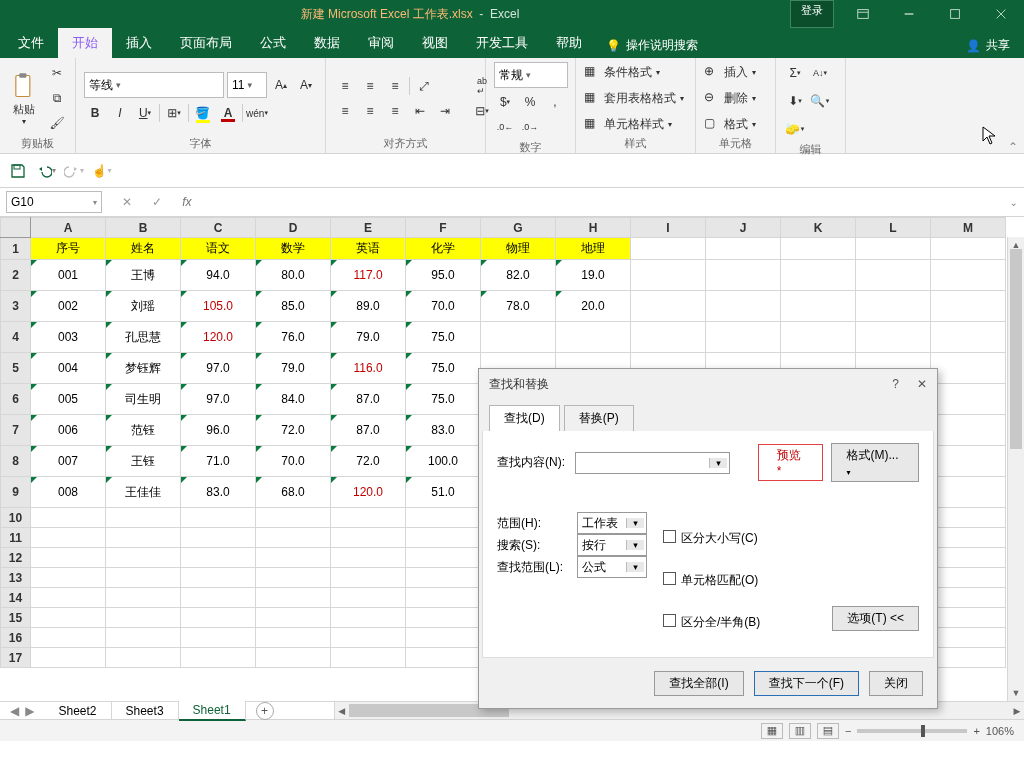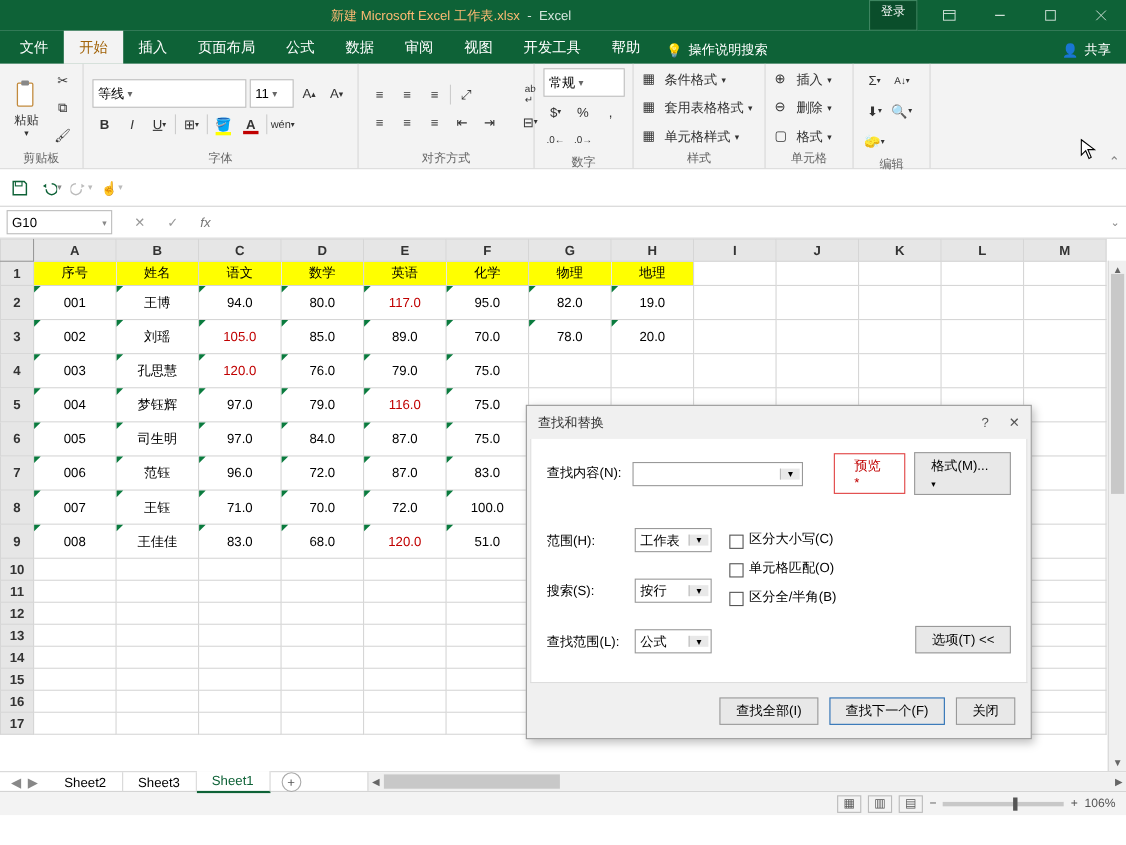--- a/index.html
+++ b/index.html
@@ -9,21 +9,21 @@
 .titlebar .icon-area { width: 30px; }
 .titlebar .title { flex: 1; text-align: center; font-size: 12px; color: #d6e6de;}
 .titlebar .title .fn { color: #fdba74; }
 .titlebar .winbtns { display: flex; }
 .titlebar .login { background: #0a4e2b; border:1px solid #3d8560; padding: 2px 10px; font-size: 11px; color:#fff; margin-right: 6px;}
 .titlebar .wbtn { width: 46px; height: 28px; display:flex; align-items:center; justify-content:center; color:#cfe0d7;}
 .titlebar .wbtn svg { width:14px; height:14px; }
 
 .ribbon-tabs { background: #0e6237; height: 30px; display:flex; align-items:flex-end; padding: 0 4px; }
 .ribbon-tabs .tab { padding: 6px 14px; color:#fff; font-size:13px; cursor:pointer;}
-.ribbon-tabs .tab.active { background:#f3f3f3; color:#a16207;}
+.ribbon-tabs .tab.active { background:#f3f3f3; color:#8b5cf6;}
 .ribbon-tabs .spacer { flex:1;}
 .ribbon-tabs .right-item { color:#fff; font-size:12px; padding:4px 10px; display:flex; align-items:center; gap:5px;}
 
 .ribbon { background:#f3f3f3; height: 96px; border-bottom:1px solid #d4d4d4; display:flex; }
 .ribbon .group { border-right:1px solid #d8d8d8; padding: 4px 8px 2px; display:flex; flex-direction:column; }
 .ribbon .group .body { flex:1; display:flex; align-items:center; gap:6px;}
 .ribbon .group .label { text-align:center; font-size:11px; color:#666; padding-top:2px;}
 .ribbon .bigbtn { display:flex; flex-direction:column; align-items:center; justify-content:center; width:44px; font-size:11px; color:#333;}
 .ribbon .bigbtn .ico { width:32px; height:32px; display:flex; align-items:center; justify-content:center;}
 .ribbon .bigbtn .ico svg { width:28px; height:28px;}
@@ -87,21 +87,21 @@
 .dialog .dtab { padding:4px 14px; border:1px solid #b5b5b5; border-bottom:none; background:#f0f0f0; font-size:12px;}
 .dialog .dtab.active { background:#fff;}
 .dialog .panel { background:#fff; margin:0 3px 3px; border:1px solid #ddd; border-top:none; padding:12px 14px 26px;}
 .dialog .frow { display:flex; align-items:center; margin-bottom:10px; gap:8px;}
 .dialog .flabel { width:72px; font-size:12px;}
 .dialog .combo { border:1px solid #999; background:#fff; height:22px; display:flex; align-items:center; justify-content:space-between; padding:0 2px 0 4px; font-size:12px;}
 .dialog .combo .dd{ background:#e8e8e8; border-left:1px solid #bbb; width:18px; text-align:center; font-size:9px;}
 .dialog .dbtn { border:1px solid #999; background:#e8e8e8; padding:3px 14px; font-size:12px; cursor:pointer;}
 .dialog .dbtn.primary { border:1px solid #2a6fb5;}
 .dialog .preview { border:1px solid #e04040; color:#c00000; padding:2px 18px; font-size:12px;}
-.dialog .chk { display:flex; align-items:flex-end; gap:5px; font-size:12px;}
+.dialog .chk { display:flex; align-items:flex-start; gap:5px; font-size:12px;margin-top:16px;}
 .dialog .chk .box{ width:13px; height:13px; border:1px solid #555;}
 .dialog .footer { display:flex; justify-content:flex-end; gap:10px; padding:10px 14px 12px;}
 
 .cursor { position:absolute; left:982px; top:126px; pointer-events:none;}
 .cursor svg { width:16px; height:20px; }
 
 </style>
 </head>
 <body>
 
@@ -705,34 +705,38 @@
 </div>
 
 <div class="dialog">
   <div class="dtitle">
     <span>查找和替换</span>
     <div class="dclose">
       <span>?</span>
       <span>✕</span>
     </div>
   </div>
+  <div class="tabs">
+    <div class="dtab active">查找(D)</div>
+    <div class="dtab">替换(P)</div>
+  </div>
   <div class="panel">
     <div class="frow">
       <div class="flabel">查找内容(N):</div>
       <div class="combo" style="width:160px;">
           <span></span>
           <span class="dd">▾</span>
         </div>
       <div style="width:12px;"></div>
       <div class="preview">预览*</div>
       <div class="dbtn" style="margin-left:auto;"><span>格式(M)...</span> <span style="font-size:8px;">▾</span></div>
     </div>
     <div style="height:20px;"></div>
     <div style="display:flex; gap:16px;">
-      <div style="display:flex; flex-direction:column; gap:24px;">
+      <div style="display:flex; flex-direction:column; gap:0;">
         <div class="frow" style="margin:0;">
           <div class="flabel">范围(H):</div>
           <div class="combo" style="width:70px;">
               <span>工作表</span>
               <span class="dd">▾</span>
             </div>
         </div>
         <div class="frow" style="margin:0;">
           <div class="flabel">搜索(S):</div>
           <div class="combo" style="width:70px;">

